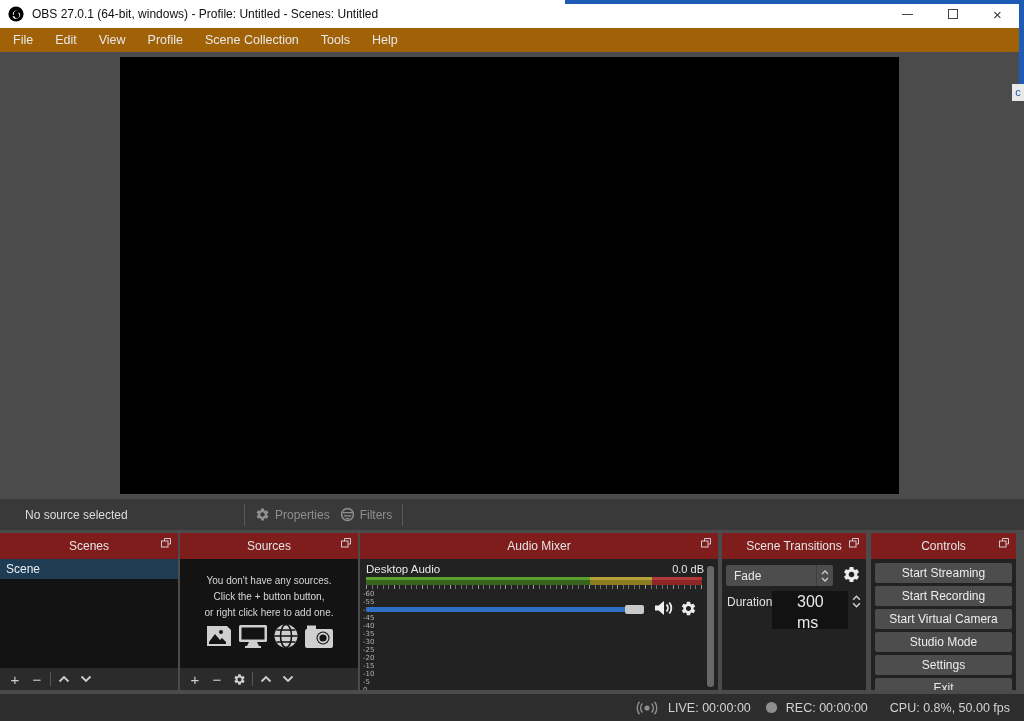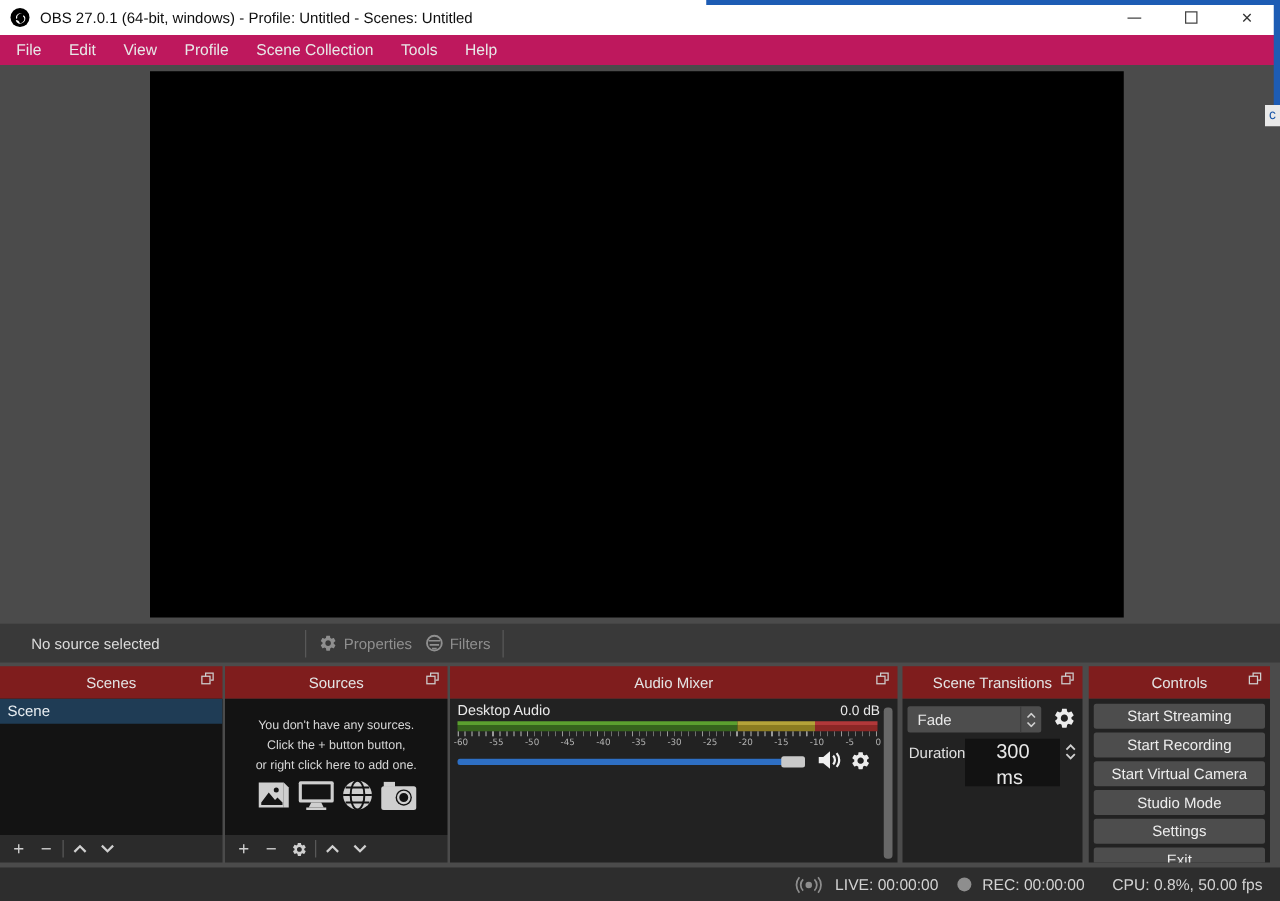--- a/index.html
+++ b/index.html
@@ -18,21 +18,21 @@
   .win-btn { width:45px; height:100%; display:flex; align-items:center; justify-content:center; cursor:default; }
   .min-glyph { width:11px; height:1px; background:#444; display:block; }
   .max-glyph { width:10px; height:10px; border:1px solid #444; display:block; }
   .close-glyph { font-size:15px; color:#333; line-height:1; }
   
   .blue-top { position:absolute; left:565px; top:0; width:459px; height:4px; background:#1d5cb4; z-index:30; }
   .blue-right { position:absolute; left:1019px; top:0; width:5px; height:86px; background:#1d5cb4; z-index:30; }
   .bgwin-c { position:absolute; left:1012px; top:84px; width:12px; height:17px; background:#e9e9e9;
     color:#1a57a8; font-size:11px; line-height:16px; text-align:center; z-index:30; }
   
-  .menubar { position:absolute; left:0; top:28px; width:1020px; height:24px; background:#be185d;
+  .menubar { position:absolute; left:0; top:28px; width:1020px; height:24px; background:#a16207;
     display:flex; align-items:center; padding-left:2px; }
   .menu-item { color:#e8e8e8; font-size:12.5px; padding:0 11px; height:100%; display:flex; align-items:center; }
   
   .workspace { position:absolute; left:0; top:52px; width:1024px; height:447px; background:#4b4b4b; }
   .canvas { position:absolute; left:120px; top:57px; width:779px; height:437px; background:#000; }
   
   .srcbar { position:absolute; left:0; top:499px; width:1024px; height:31px; background:#393939;
     display:flex; align-items:center; }
   .srcbar-status { color:#dcdcdc; font-size:12px; margin-left:25px; }
   .srcbar-center { position:absolute; left:244px; top:0; height:100%; display:flex; align-items:center; gap:10px; }
@@ -69,21 +69,21 @@
   .mix-db { position:absolute; right:14px; top:4px; color:#e8e8e8; font-size:11px; }
   .meter { position:absolute; left:6px; top:18px; width:336px; }
   .meter-top, .meter-body { display:flex; width:100%; }
   .meter-top { height:3px; }
   .meter-body { height:5px; }
   .meter-ticks { height:4px; width:100%;
     background:
       repeating-linear-gradient(to right, #9a9a9a 0 1px, transparent 1px 27.9px),
       repeating-linear-gradient(to right, #6f6f6f 0 1px, transparent 1px 5.58px);
   }
-  .tick-row { display:flex; justify-content:space-between; width:342px; margin-left:-3px; margin-top:1px; }
+  .tick-row { display:flex; justify-content:space-between; width:342px; margin-left:-3px; margin-top:1px;flex-direction:column; }
   .tick-label { font-size:7px; color:#b2b2b2; font-family:"DejaVu Sans", sans-serif; }
   .vol-row { position:absolute; left:6px; top:40px; width:336px; height:20px; }
   .vol-track { position:absolute; left:0; top:8px; width:278px; height:5px; background:#1a1a1a; border-radius:2px; }
   .vol-fill { position:absolute; left:0; top:0; height:5px; background:#2e6fc4; border-radius:2px; }
   .vol-handle { position:absolute; top:-2px; width:19px; height:9px; background:#c9c9c9; border-radius:2px; }
   .speaker-btn { position:absolute; left:288px; top:1px; color:#f0f0f0; }
   .mix-gear { position:absolute; left:314px; top:1px; color:#ececec; }
   .mix-scroll { position:absolute; right:3px; top:7px; bottom:3px; width:8px; }
   .mix-thumb { position:absolute; left:0; top:0; width:7px; height:100%; background:#686868; border-radius:3px; }
   

